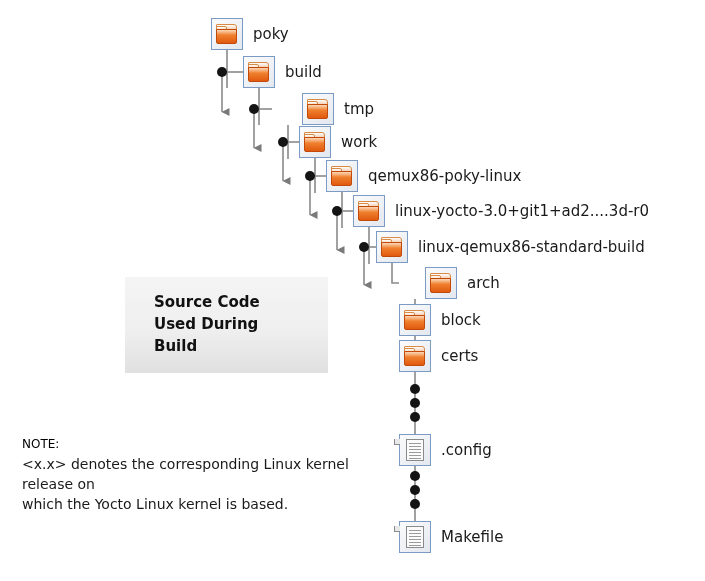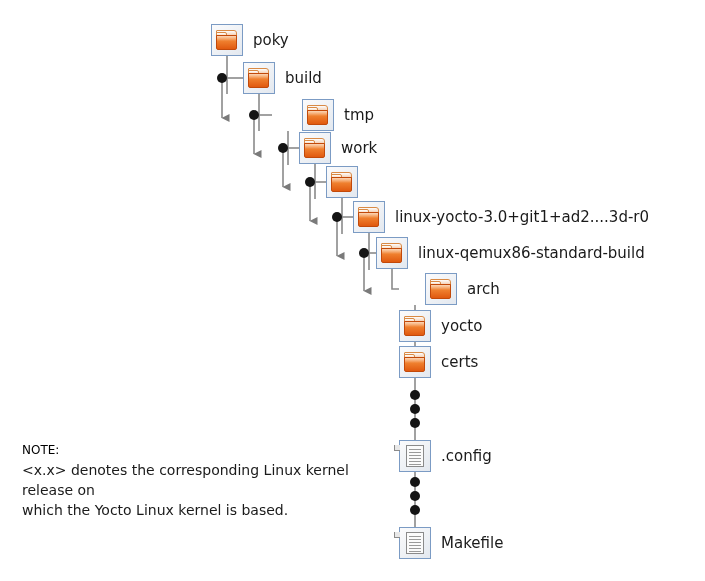--- a/index.html
+++ b/index.html
@@ -10,21 +10,21 @@
   body {
     width: 705px;
     height: 581px;
     position: relative;
     font-family: "DejaVu Sans", "Liberation Sans", sans-serif;
     overflow: hidden;
   }
 
   #canvas {
     position: absolute;
-    left: 0; top: 12px;
+    left: 0; top: 6px;
     width: 705px;
     height: 513px;
   }
 
   
   #wires {
     position: absolute;
     left: 0; top: 0;
     width: 705px;
     height: 581px;
@@ -273,20 +273,21 @@
     <span class="icon-frame">
       <span class="folder"><span class="back"></span><span class="tab"></span><span class="front"></span><span class="sheen"></span></span>
     </span>
     <span class="node-label">work</span>
   </div>
 
   <div class="node" style="left:326px; top:154px;">
     <span class="icon-frame">
       <span class="folder"><span class="back"></span><span class="tab"></span><span class="front"></span><span class="sheen"></span></span>
     </span>
+    <span class="node-label">qemux86-poky-linux</span>
   </div>
 
   <div class="node" style="left:353px; top:189px;">
     <span class="icon-frame">
       <span class="folder"><span class="back"></span><span class="tab"></span><span class="front"></span><span class="sheen"></span></span>
     </span>
     <span class="node-label">linux-yocto-3.0+git1+ad2....3d-r0</span>
   </div>
 
   <div class="node" style="left:376px; top:225px;">
@@ -300,21 +301,21 @@
     <span class="icon-frame">
       <span class="folder"><span class="back"></span><span class="tab"></span><span class="front"></span><span class="sheen"></span></span>
     </span>
     <span class="node-label">arch</span>
   </div>
 
   <div class="node" style="left:399px; top:298px;">
     <span class="icon-frame">
       <span class="folder"><span class="back"></span><span class="tab"></span><span class="front"></span><span class="sheen"></span></span>
     </span>
-    <span class="node-label">yocto</span>
+    <span class="node-label">block</span>
   </div>
 
   <div class="node" style="left:399px; top:334px;">
     <span class="icon-frame">
       <span class="folder"><span class="back"></span><span class="tab"></span><span class="front"></span><span class="sheen"></span></span>
     </span>
     <span class="node-label">certs</span>
   </div>
 
   <div class="node" style="left:399px; top:428px;">
@@ -340,20 +341,27 @@
         <span class="ln" style="top:8px;"></span>
         <span class="ln" style="top:11px;"></span>
         <span class="ln" style="top:14px;"></span>
         <span class="ln" style="top:17px;"></span>
         <span class="ln" style="top:20px;"></span>
       </span>
     </span>
     <span class="node-label">Makefile</span>
   </div>
 
+  <div id="callout">
+    <div class="callout-text">
+      <div>Source Code</div>
+      <div>Used During</div>
+      <div>Build</div>
+    </div>
+  </div>
 
   <div id="note">
     <div class="note-title">NOTE:</div>
     <div class="note-body">
       <div>&lt;x.x&gt; denotes the corresponding Linux kernel release on</div>
       <div>which the Yocto Linux kernel is based.</div>
     </div>
   </div>
 
 </div>

